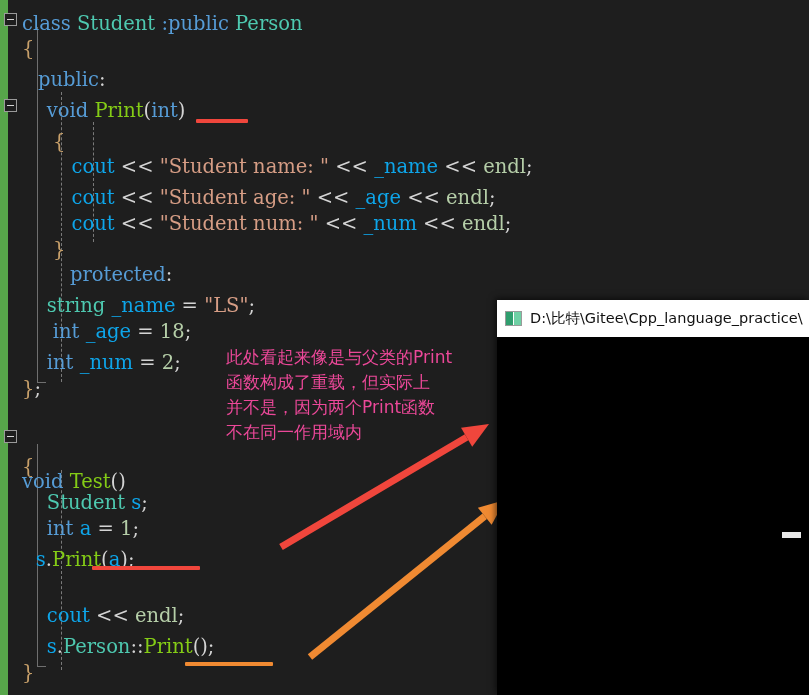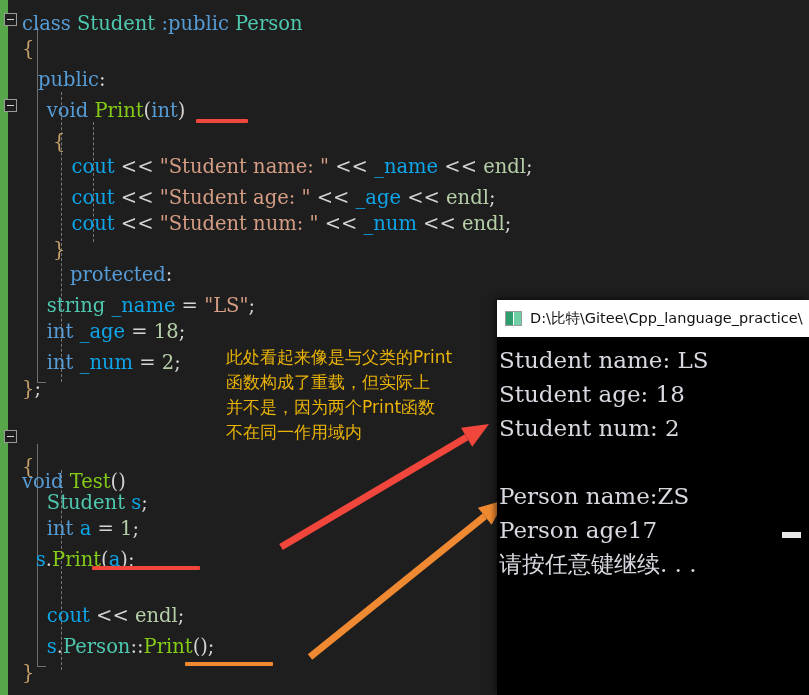--- a/index.html
+++ b/index.html
@@ -77,21 +77,21 @@
   .plain   { color: #d4d4d4; }
   .curly   { color: #c8a06a; }
   .op      { color: #d4d4d4; }
 
   
   #note {
     position: absolute;
     left: 226px;
     top: 345px;
     width: 270px;
-    color: #eab308;
+    color: #ec4899;
     font-family: "DejaVu Sans", sans-serif;
     font-size: 17px;
     line-height: 25px;
     white-space: pre;
   }
 
   
   .underline {
     position: absolute;
     height: 4px;
@@ -187,21 +187,21 @@
         <div class="code" style="top: 33px; padding-left: 22px;"><span class="curly">{</span></div>
         <div class="code" style="top: 64px; padding-left: 38px;"><span class="kw">public</span><span class="plain">:</span></div>
         <div class="code" style="top: 95px; padding-left: 22px;"><span class="plain">    </span><span class="kw">void</span><span class="plain"> </span><span class="fn">Print</span><span class="plain">(</span><span class="kw">int</span><span class="plain">)</span></div>
         <div class="code" style="top: 126px; padding-left: 22px;"><span class="plain">     </span><span class="curly">{</span></div>
         <div class="code" style="top: 151px; padding-left: 22px;"><span class="plain">        </span><span class="id">cout</span><span class="plain"> </span><span class="op">&lt;&lt;</span><span class="plain"> </span><span class="str">"Student name: "</span><span class="plain"> </span><span class="op">&lt;&lt;</span><span class="plain"> </span><span class="id">_name</span><span class="plain"> </span><span class="op">&lt;&lt;</span><span class="plain"> </span><span class="num">endl</span><span class="plain">;</span></div>
         <div class="code" style="top: 182px; padding-left: 22px;"><span class="plain">        </span><span class="id">cout</span><span class="plain"> </span><span class="op">&lt;&lt;</span><span class="plain"> </span><span class="str">"Student age: "</span><span class="plain"> </span><span class="op">&lt;&lt;</span><span class="plain"> </span><span class="id">_age</span><span class="plain"> </span><span class="op">&lt;&lt;</span><span class="plain"> </span><span class="num">endl</span><span class="plain">;</span></div>
         <div class="code" style="top: 208px; padding-left: 22px;"><span class="plain">        </span><span class="id">cout</span><span class="plain"> </span><span class="op">&lt;&lt;</span><span class="plain"> </span><span class="str">"Student num: "</span><span class="plain"> </span><span class="op">&lt;&lt;</span><span class="plain"> </span><span class="id">_num</span><span class="plain"> </span><span class="op">&lt;&lt;</span><span class="plain"> </span><span class="num">endl</span><span class="plain">;</span></div>
         <div class="code" style="top: 234px; padding-left: 22px;"><span class="plain">     </span><span class="curly">}</span></div>
         <div class="code" style="top: 259px; padding-left: 22px; margin-left: 48px;"><span class="kw">protected</span><span class="plain">:</span></div>
         <div class="code" style="top: 290px; padding-left: 22px;"><span class="plain">    </span><span class="type">string</span><span class="plain"> </span><span class="id">_name</span><span class="plain"> = </span><span class="str">"LS"</span><span class="plain">;</span></div>
-        <div class="code" style="top: 316px; padding-left: 22px;"><span class="plain">    </span><span class="kw">int</span><span class="plain"> </span><span class="id">_age</span><span class="plain"> = </span><span class="num">18</span><span class="plain">;</span></div>
+        <div class="code" style="top: 316px; padding-left: 28px;"><span class="plain">    </span><span class="kw">int</span><span class="plain"> </span><span class="id">_age</span><span class="plain"> = </span><span class="num">18</span><span class="plain">;</span></div>
         <div class="code" style="top: 347px; padding-left: 22px;"><span class="plain">    </span><span class="kw">int</span><span class="plain"> </span><span class="id">_num</span><span class="plain"> = </span><span class="num">2</span><span class="plain">;</span></div>
         <div class="code" style="top: 373px; padding-left: 22px;"><span class="curly">}</span><span class="plain">;</span></div>
         <div class="code" style="top: 425px; padding-left: 22px; margin-top: 41px;"><span class="kw">void</span><span class="plain"> </span><span class="fn">Test</span><span class="plain">()</span></div>
         <div class="code" style="top: 451px; padding-left: 22px;"><span class="curly">{</span></div>
         <div class="code" style="top: 487px; padding-left: 22px;"><span class="plain">    </span><span class="type">Student</span><span class="plain"> </span><span class="id">s</span><span class="plain">;</span></div>
         <div class="code" style="top: 513px; padding-left: 22px;"><span class="plain">    </span><span class="kw">int</span><span class="plain"> </span><span class="id">a</span><span class="plain"> = </span><span class="num">1</span><span class="plain">;</span></div>
         <div class="code" style="top: 544px; padding-left: 11px;"><span class="plain">    </span><span class="id">s</span><span class="plain">.</span><span class="fn">Print</span><span class="plain">(</span><span class="id">a</span><span class="plain">);</span></div>
         <div class="code" style="top: 600px; padding-left: 22px;"><span class="plain">    </span><span class="id">cout</span><span class="plain"> </span><span class="op">&lt;&lt;</span><span class="plain"> </span><span class="num">endl</span><span class="plain">;</span></div>
         <div class="code" style="top: 631px; padding-left: 22px;"><span class="plain">    </span><span class="id">s</span><span class="plain">.</span><span class="type">Person</span><span class="plain">::</span><span class="fn">Print</span><span class="plain">();</span></div>
         <div class="code" style="top: 657px; padding-left: 22px;"><span class="curly">}</span></div>
@@ -228,23 +228,16 @@
           <polygon points="505,500 491.6465750482847,524.8734002914541 477.8497668570719,507.73723725141264" fill="#f08a32"></polygon>
         </g>
       </svg>
   </div>
 
   <div id="console">
     <div id="console-title">
       <div id="console-icon"></div>
       <div id="console-path">D:\比特\Gitee\Cpp_language_practice\</div>
     </div>
-    <div id="console-body">Student name: LS
-Student age: 18
-Student num: 2
-
-Person name:ZS
-Person age17
-请按任意键继续. . .</div>
     <div class="cursor-block"></div>
   </div>
 
 </div>
 
 </body></html>

